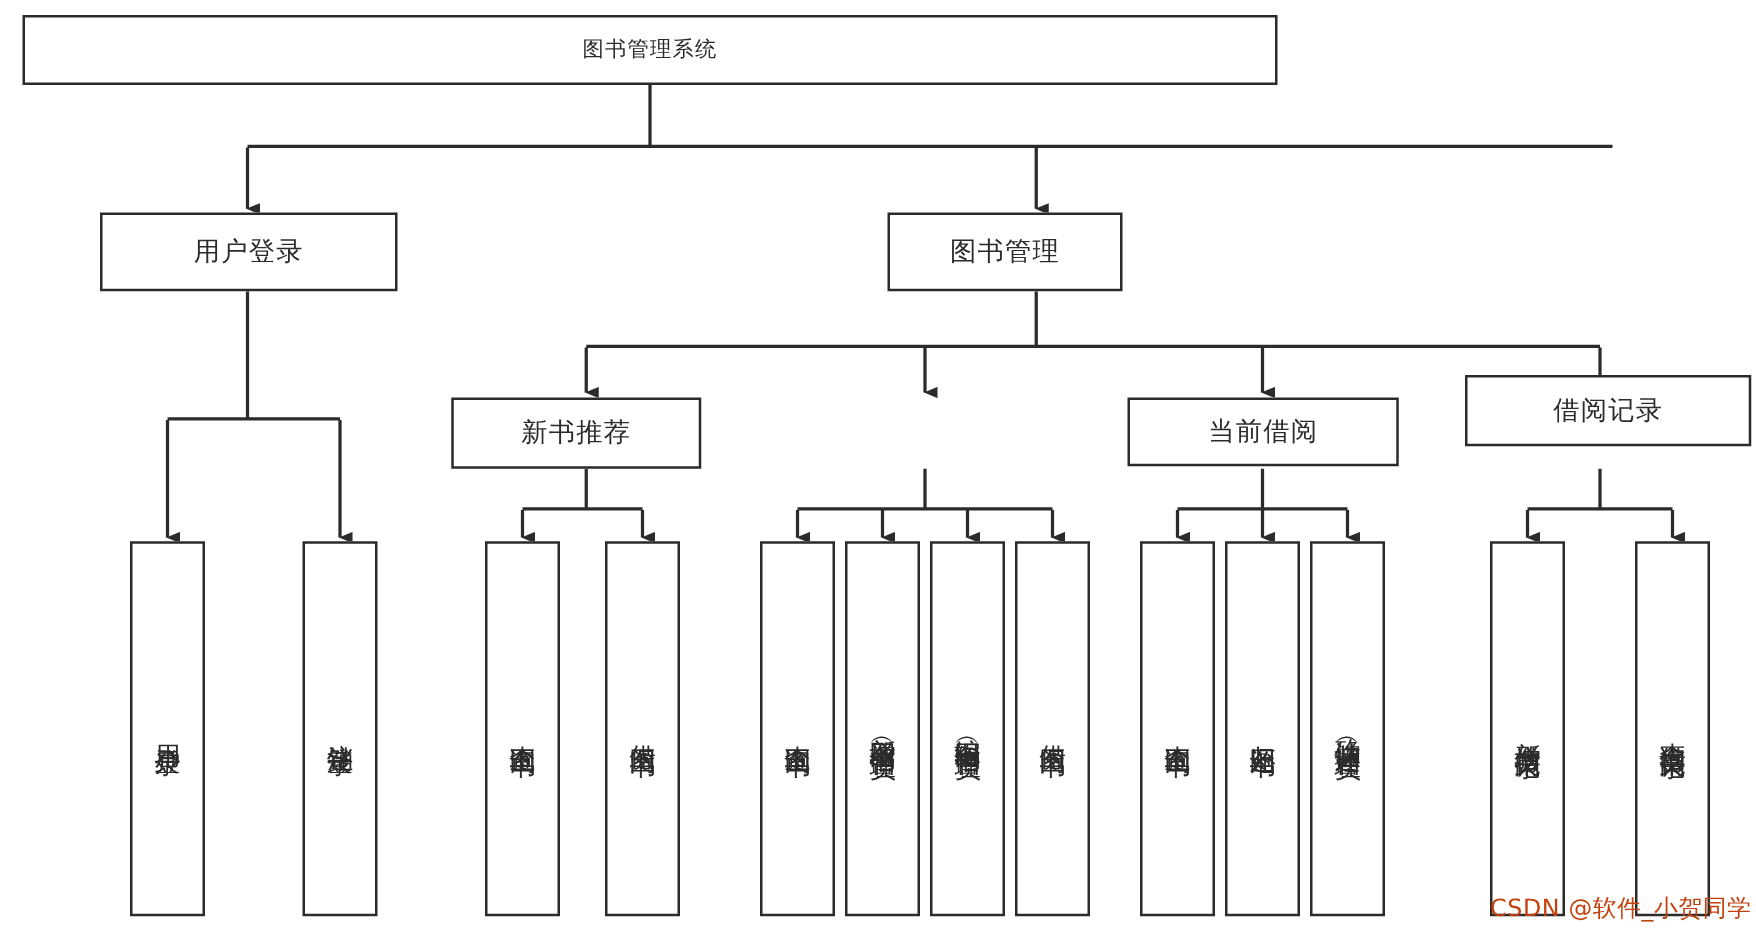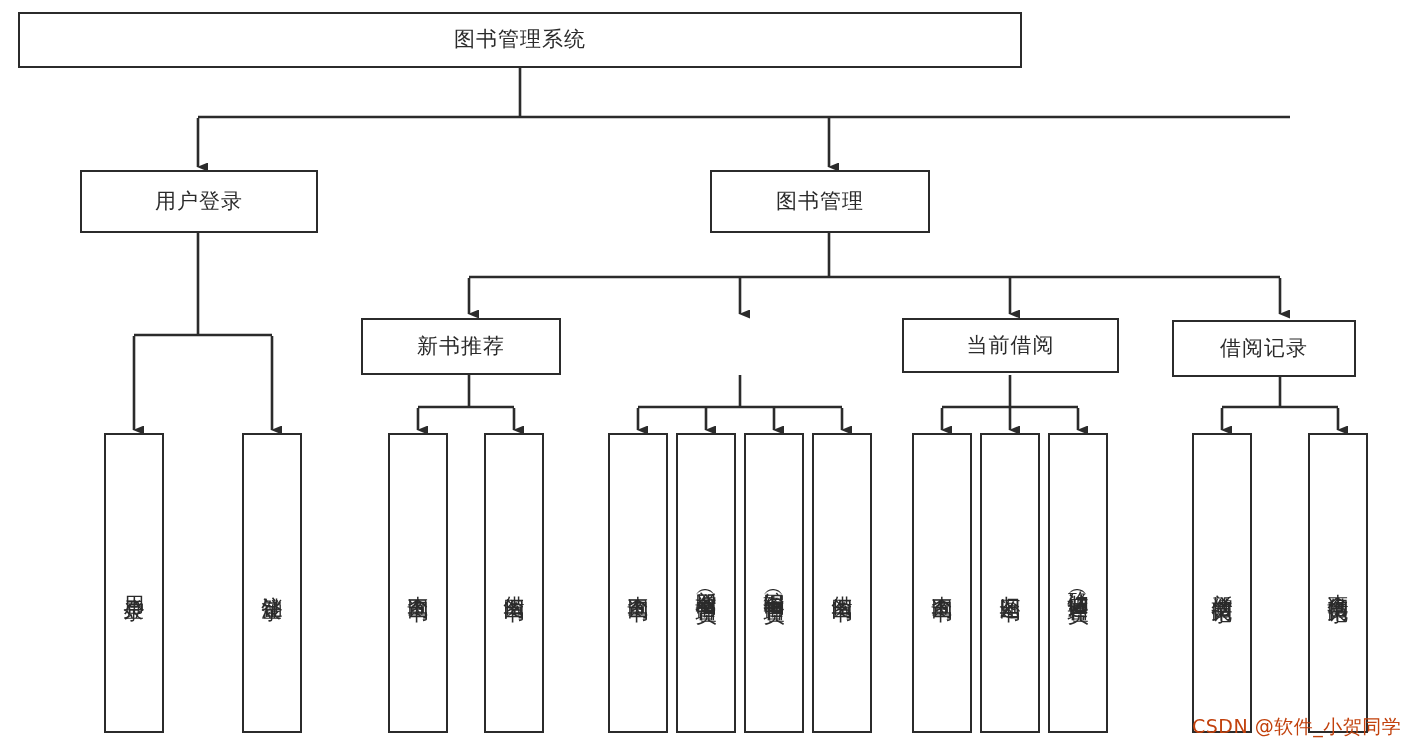--- a/index.html
+++ b/index.html
@@ -37,21 +37,21 @@
     color: #2b2b2b;
   }
   .node-h {
     font-size: 21px;
     letter-spacing: 1px;
     line-height: 1.2;
     text-align: center;
     white-space: nowrap;
   }
   .node-root {
-    font-size: 21px;
+    font-size: 17px;
   }
   .node-v {
     writing-mode: vertical-rl;
     text-orientation: upright;
     font-size: 21px;
     line-height: 1.35;
     letter-spacing: 2px;
     text-align: center;
     white-space: nowrap;
     padding: 2px 0;
@@ -129,31 +129,31 @@
     </g>
   </svg>
 
   <div class="node node-h node-root" style="left:18px; top:12px; width:1004px; height:56px;">
     <span>图书管理系统</span>
   </div>
 
   <div class="node node-h" style="left:80px; top:170px; width:238px; height:63px;">
     <span>用户登录</span>
   </div>
-  <div class="node node-h" style="left:710px; top:170px; width:220px; height:63px;">
+  <div class="node node-h" style="left:710px; top:170px; width:188px; height:63px;">
     <span>图书管理</span>
   </div>
 
   <div class="node node-h" style="left:361px; top:318px; width:200px; height:57px;">
     <span>新书推荐</span>
   </div>
   <div class="node node-h" style="left:902px; top:318px; width:217px; height:55px;">
     <span>当前借阅</span>
   </div>
-  <div class="node node-h" style="left:1172px; top:320px; width:184px; height:57px;">
+  <div class="node node-h" style="left:1172px; top:300px; width:229px; height:57px;">
     <span>借阅记录</span>
   </div>
 
   <div class="node node-v" style="left:104px; top:433px; width:60px; height:300px;">
     <span class="node-v-inner">用户登录</span>
   </div>
   <div class="node node-v" style="left:242px; top:433px; width:60px; height:300px;">
     <span class="node-v-inner">注销登录</span>
   </div>
 

